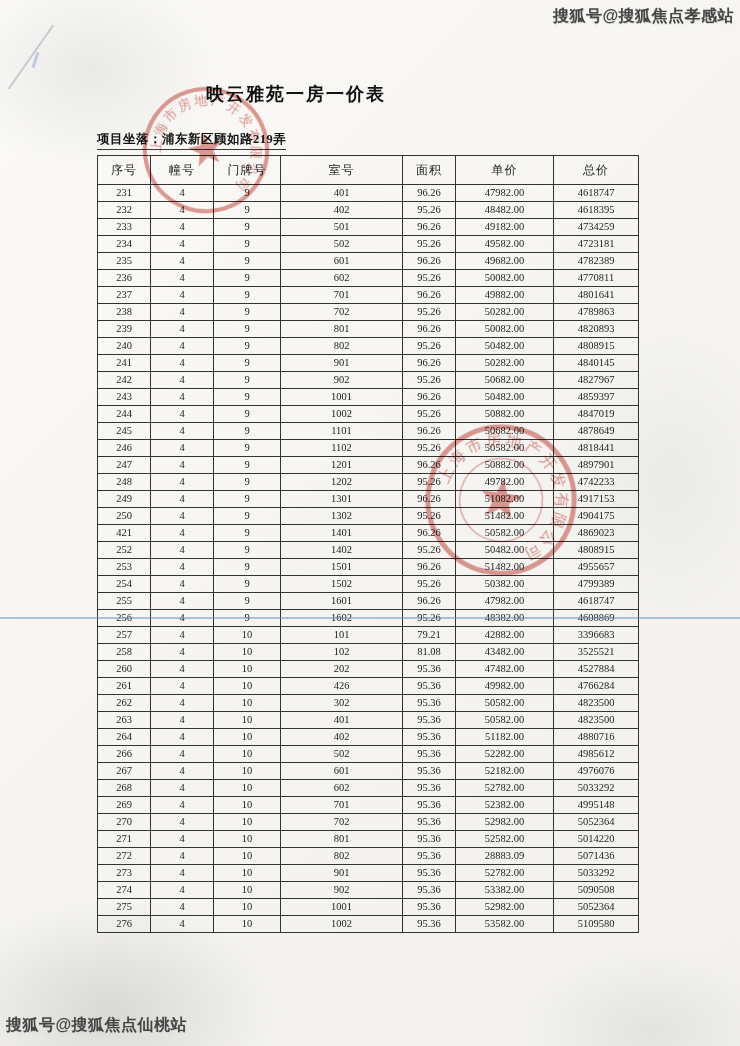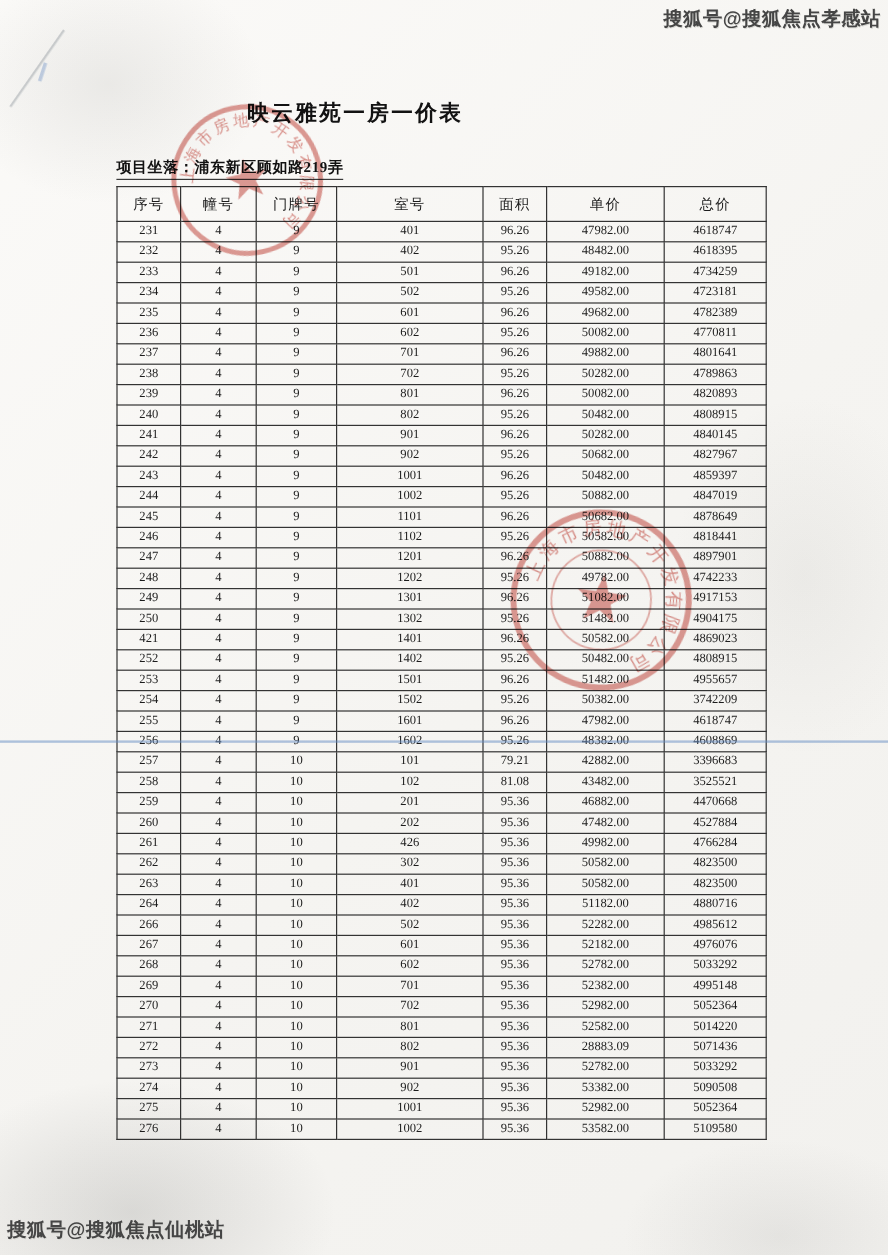--- a/index.html
+++ b/index.html
@@ -305,21 +305,21 @@
         <td>51482.00</td>
         <td>4955657</td>
       </tr>
         <tr class="">
         <td>254</td>
         <td>4</td>
         <td>9</td>
         <td>1502</td>
         <td>95.26</td>
         <td>50382.00</td>
-        <td>3742209</td>
+        <td>4799389</td>
       </tr>
         <tr class="">
         <td>255</td>
         <td>4</td>
         <td>9</td>
         <td>1601</td>
         <td>96.26</td>
         <td>47982.00</td>
         <td>4618747</td>
       </tr>
@@ -342,29 +342,20 @@
         <td>3396683</td>
       </tr>
         <tr class="">
         <td>258</td>
         <td>4</td>
         <td>10</td>
         <td>102</td>
         <td>81.08</td>
         <td>43482.00</td>
         <td>3525521</td>
-      </tr>
-        <tr class="">
-        <td>259</td>
-        <td>4</td>
-        <td>10</td>
-        <td>201</td>
-        <td>95.36</td>
-        <td>46882.00</td>
-        <td>4470668</td>
       </tr>
         <tr class="">
         <td>260</td>
         <td>4</td>
         <td>10</td>
         <td>202</td>
         <td>95.36</td>
         <td>47482.00</td>
         <td>4527884</td>
       </tr>

